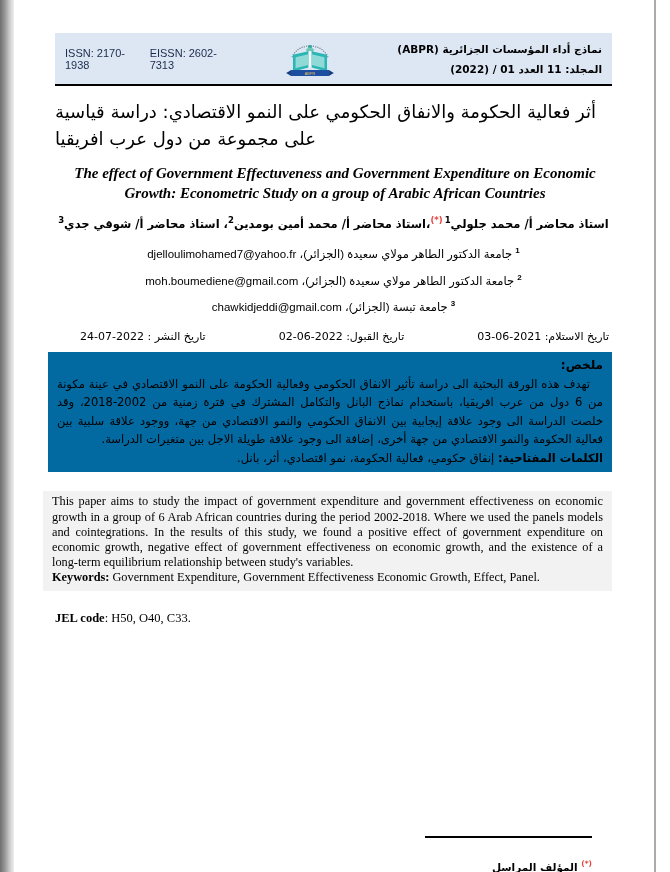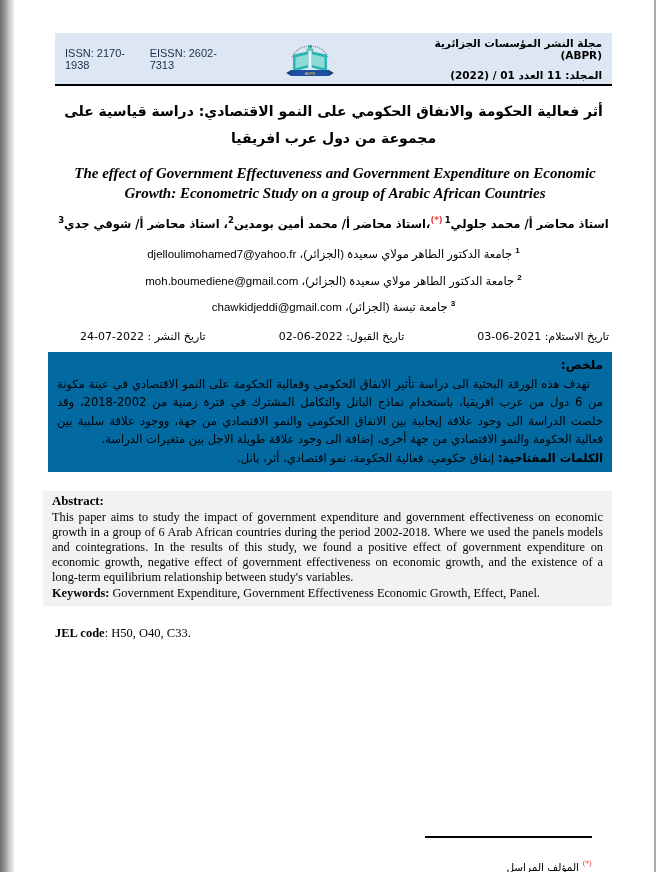--- a/index.html
+++ b/index.html
@@ -23,21 +23,21 @@
   .hdr-issn {
     width:165px; font-family:"Liberation Sans","DejaVu Sans",sans-serif;
     font-size:11px; color:#1c2b4d; display:flex; flex-direction:row; gap:8px;
   }
   .hdr-logo { flex:1; display:flex; justify-content:center; }
   .hdr-logo svg { width:58px; height:46px; }
   .hdr-right { width:212px; font-size:10.5px; font-weight:bold; display:flex; flex-direction:column; gap:8px; }
   .hdr-uni { text-align:center; font-weight:bold; font-size:12px; padding:1px 0 2px; }
 
   
-  .title-ar { margin:12px 58px 0 55px; text-align:center; font-size:14px; font-weight:bold; line-height:27px; }
+  .title-ar { margin:12px 58px 0 55px; text-align:left; font-size:18px; font-weight:normal; line-height:27px; }
   .title-en {
     margin:12px 68px 0 68px; text-align:center;
     font-family:"Liberation Serif","DejaVu Serif",serif; font-weight:bold; font-size:15px; line-height:19.5px;font-style:italic;
   }
 
   
   .authors { margin:12px 58px 8px 55px; text-align:center; font-size:11.5px; font-weight:bold; }
   .authors sup { font-size:8.5px; }
   .red { color:#e8433d; }
   .star { margin-right:2px; }
@@ -69,21 +69,21 @@
     font-family:"Liberation Serif","DejaVu Serif",serif; font-size:12.3px; line-height:15.2px; text-align:justify;
   }
   .abs-en .heading { font-weight:bold; font-size:12.8px; text-align:left; }
 
   .jel { margin:20px 58px 0 55px; font-family:"Liberation Serif","DejaVu Serif",serif; font-size:12.5px; }
   .jel .jel-label { font-weight:bold;text-align:center; }
 
   
   .footnote { position:absolute; left:425px; top:836px; width:167px; }
   .fn-line { border-top:2px solid #000; margin-bottom:4px; }
-  .fn-text { text-align:right; font-size:10.5px; font-weight:normal;margin-top:21px; }
+  .fn-text { text-align:right; font-size:10.5px; font-weight:bold;margin-top:21px; }
   .fn-text sup { font-size:7.5px; }
 </style>
 </head>
 <body>
 
 <div class="page">
   <div class="edge-left"></div>
   <div class="edge-right"></div>
 
   <header class="hdr">
@@ -102,21 +102,21 @@
           <path d="M13,25 L28,21.5 L28,34 L13,38 Z" fill="#8fd9d6"></path>
           <path d="M47,25 L32,21.5 L32,34 L47,38 Z" fill="#8fd9d6"></path>
           <rect x="29.2" y="18" width="1.6" height="19" fill="#ffffff"></rect>
           <polygon points="8,40 2,43.5 8,47" fill="#163c7e"></polygon>
           <polygon points="52,40 58,43.5 52,47" fill="#163c7e"></polygon>
           <rect x="7" y="40" width="46" height="7" rx="1.5" fill="#1d4e9f"></rect>
           <text x="30" y="45.4" text-anchor="middle" font-size="4.5" fill="#f0c75e" font-family="Liberation Sans, sans-serif">ABPR</text>
         </svg>
       </div>
       <div class="hdr-right" dir="rtl">
-        <div>مجلة النشر المؤسسات الجزائرية (ABPR)</div>
+        <div>نماذج أداء المؤسسات الجزائرية (ABPR)</div>
         <div>المجلد: 11  العدد 01 / (2022)</div>
       </div>
     </div>
   </header>
 
   <h1 class="title-ar" dir="rtl">أثر فعالية الحكومة والانفاق الحكومي على النمو الاقتصادي: دراسة قياسية على مجموعة من دول عرب افريقيا</h1>
   <h2 class="title-en">The effect of Government Effectuveness and Government Expenditure on Economic Growth: Econometric Study on a group of Arabic African Countries</h2>
 
   <div class="authors" dir="rtl"><span>استاذ محاضر أ/ محمد جلولي</span><sup>1</sup><sup class="red star">(*)</sup><span>،</span><span>استاذ محاضر أ/ محمد أمين بومدين</span><sup>2</sup><span>، </span><span>استاذ محاضر أ/ شوقي جدي</span><sup>3</sup></div>
 
@@ -132,21 +132,20 @@
     <div class="date"><span>تاريخ النشر :</span> <span>2022-07-24</span></div>
   </div>
 
   <section class="abs-ar" dir="rtl">
     <div class="heading">ملخص:</div>
     <p>تهدف هذه الورقة البحثية الى دراسة تأثير الانفاق الحكومي وفعالية الحكومة على النمو الاقتصادي في عينة مكونة من 6 دول من عرب افريقيا، باستخدام نماذج البانل والتكامل المشترك في فترة زمنية من 2002-2018، وقد خلصت الدراسة الى وجود علاقة إيجابية بين الانفاق الحكومي والنمو الاقتصادي من جهة، ووجود علاقة سلبية بين فعالية الحكومة والنمو الاقتصادي من جهة أخرى، إضافة الى وجود علاقة طويلة الاجل بين متغيرات الدراسة.</p>
     <div class="kw-line"><span class="kw-label">الكلمات المفتاحية:</span><span> إنفاق حكومي، فعالية الحكومة، نمو اقتصادي، أثر، بانل.</span></div>
   </section>
 
   <section class="abs-en">
-    <div class="heading">Abstract:</div>
     <p>This paper aims to study the impact of government expenditure and government effectiveness on economic growth in a group of 6 Arab African countries during the period 2002-2018. Where we used the panels models and cointegrations. In the results of this study, we found a positive effect of government expenditure on economic growth, negative effect of government effectiveness on economic growth, and the existence of a long-term equilibrium relationship between study's variables.</p>
     <div class="kw-line"><span class="kw-label">Keywords:</span><span> Government Expenditure, Government Effectiveness Economic Growth, Effect, Panel.</span></div>
   </section>
 
   <div class="jel"><span class="jel-label">JEL code</span><span>: H50, O40, C33.</span></div>
 
   <div class="footnote">
     <div class="fn-line"></div>
     <div class="fn-text" dir="rtl"><sup class="red">(*)</sup><span> المؤلف المراسل</span></div>
   </div>

